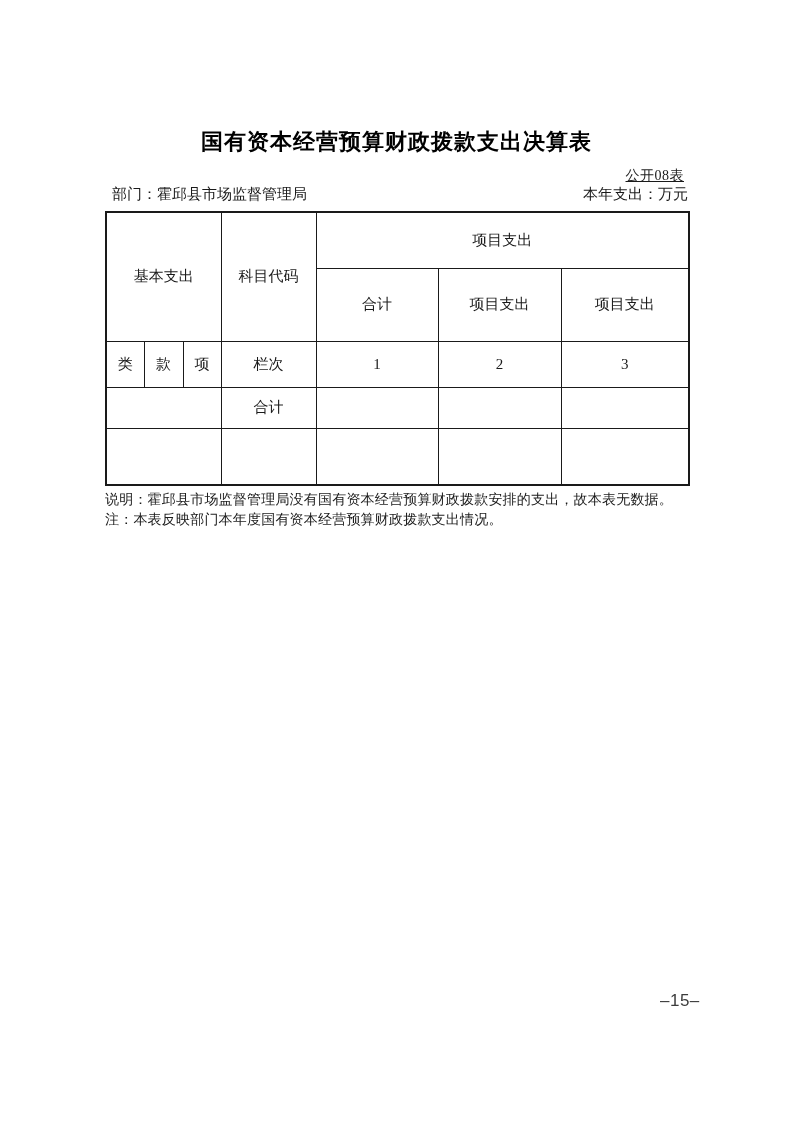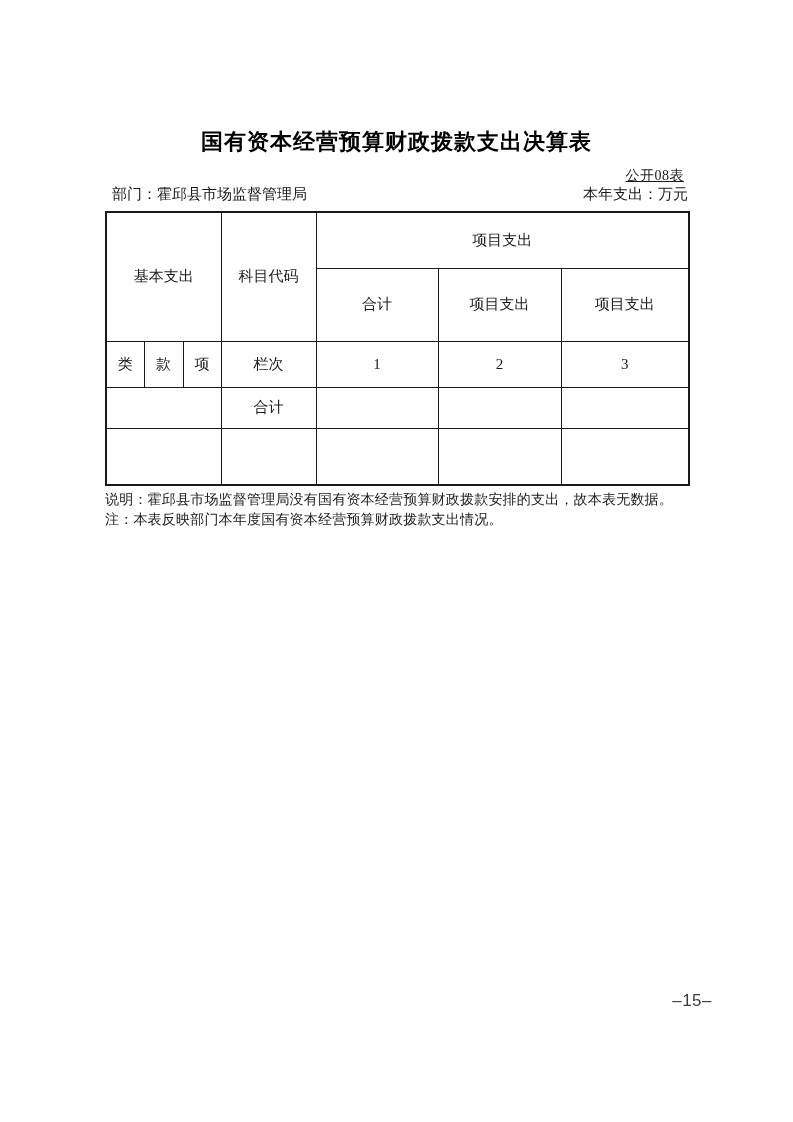--- a/index.html
+++ b/index.html
@@ -67,23 +67,23 @@
   tr.r5 { height: 57px; }
   .notes {
     margin-top: 4px;
     font-size: 14px;
     line-height: 20px;
     letter-spacing: 0.2px;
   }
   .page-number {
     position: absolute;
     top: 991px;
-    left: 646px;
+    left: 660px;
     width: 66px;
-    text-align: right;
+    text-align: left;
     font-family: "Liberation Sans", sans-serif;
     font-size: 17px;
     color: #3c3c3c;
     letter-spacing: 0.5px;
   }
 </style>
 </head>
 <body>
 
 <div class="page">

